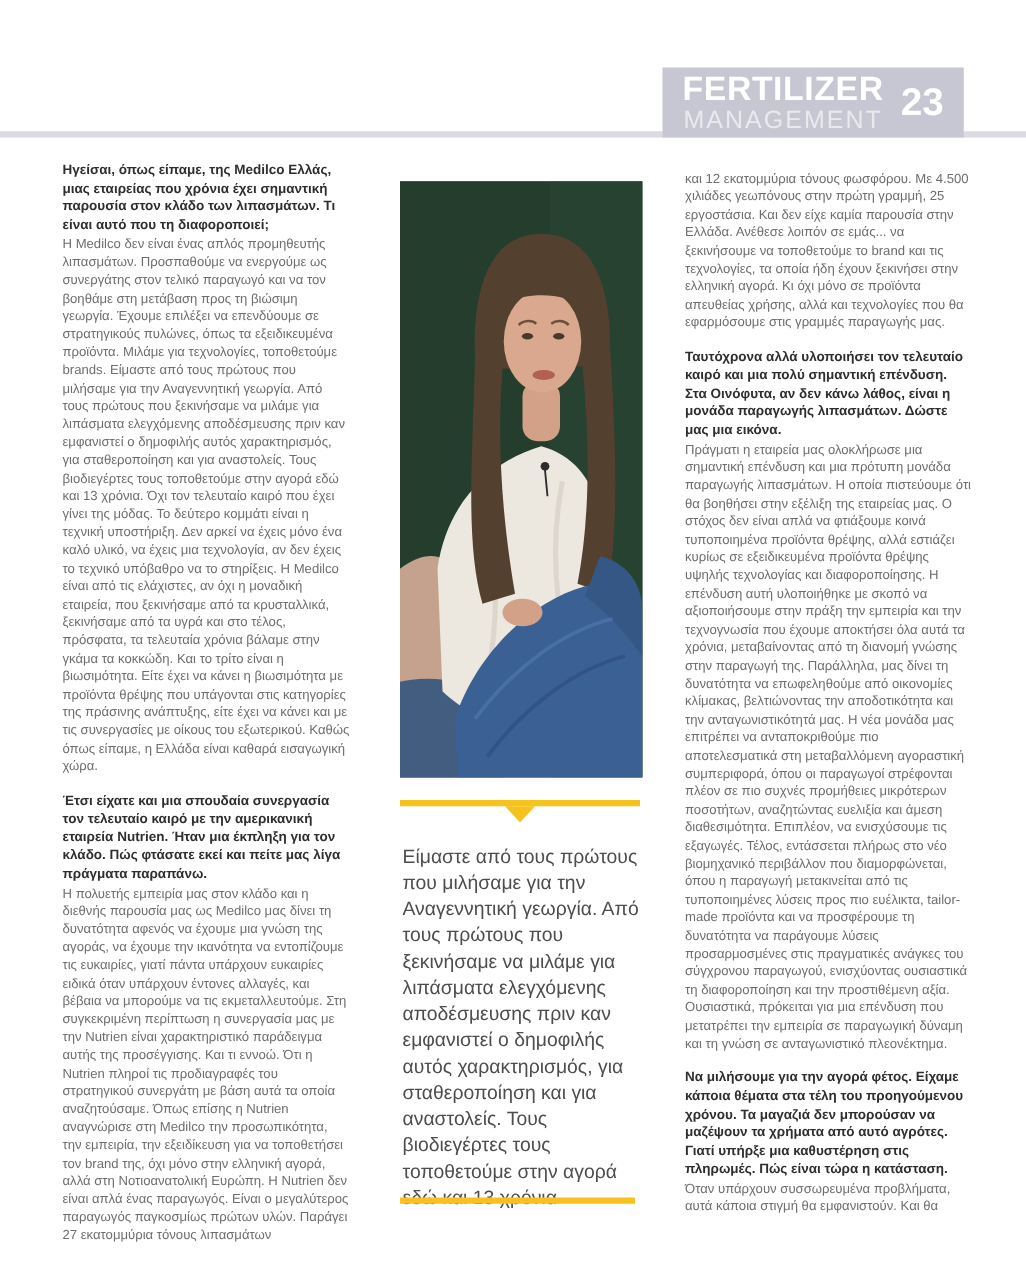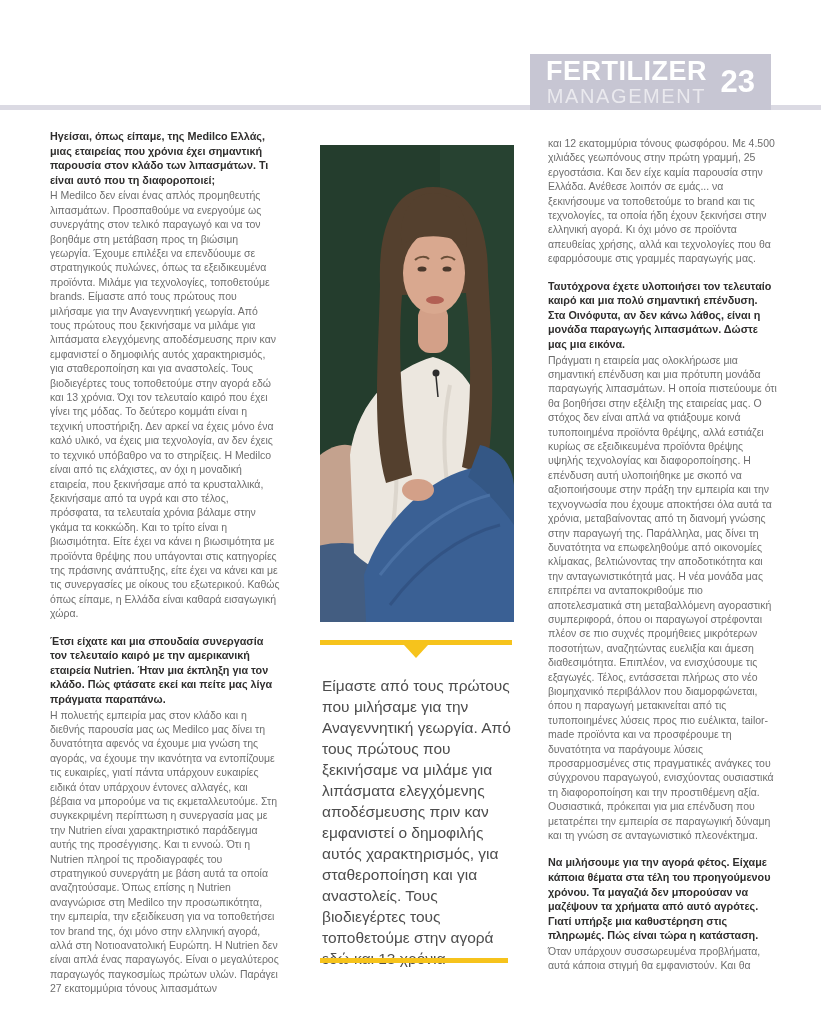--- a/index.html
+++ b/index.html
@@ -113,17 +113,17 @@
 <div class="quote-block">
   <div class="quote-top-rule">
     <div class="quote-triangle"></div>
   </div>
   <p class="quote-text">Είμαστε από τους πρώτους που μιλήσαμε για την Αναγεννητική γεωργία. Από τους πρώτους που ξεκινήσαμε να μιλάμε για λιπάσματα ελεγχόμενης αποδέσμευσης πριν καν εμφανιστεί ο δημοφιλής αυτός χαρακτηρισμός, για σταθεροποίηση και για αναστολείς. Τους βιοδιεγέρτες τους τοποθετούμε στην αγορά εδώ και 13 χρόνια</p>
 </div>
 <div class="quote-bottom-rule"></div>
 
 <div class="col col-right">
   <p class="ans">και 12 εκατομμύρια τόνους φωσφόρου. Με 4.500 χιλιάδες γεωπόνους στην πρώτη γραμμή, 25 εργοστάσια. Και δεν είχε καμία παρουσία στην Ελλάδα. Ανέθεσε λοιπόν σε εμάς... να ξεκινήσουμε να τοποθετούμε το brand και τις τεχνολογίες, τα οποία ήδη έχουν ξεκινήσει στην ελληνική αγορά. Κι όχι μόνο σε προϊόντα απευθείας χρήσης, αλλά και τεχνολογίες που θα εφαρμόσουμε στις γραμμές παραγωγής μας.</p>
-  <p class="qh">Ταυτόχρονα έχετε υλοποιήσει τον τελευταίο καιρό και μια πολύ σημαντική επένδυση. Στα Οινόφυτα, αν δεν κάνω λάθος, είναι η μονάδα παραγωγής λιπασμάτων. Δώστε μας μια εικόνα.</p>
+  <p class="qh">Ταυτόχρονα αλλά υλοποιήσει τον τελευταίο καιρό και μια πολύ σημαντική επένδυση. Στα Οινόφυτα, αν δεν κάνω λάθος, είναι η μονάδα παραγωγής λιπασμάτων. Δώστε μας μια εικόνα.</p>
   <p class="ans">Πράγματι η εταιρεία μας ολοκλήρωσε μια σημαντική επένδυση και μια πρότυπη μονάδα παραγωγής λιπασμάτων. Η οποία πιστεύουμε ότι θα βοηθήσει στην εξέλιξη της εταιρείας μας. Ο στόχος δεν είναι απλά να φτιάξουμε κοινά τυποποιημένα προϊόντα θρέψης, αλλά εστιάζει κυρίως σε εξειδικευμένα προϊόντα θρέψης υψηλής τεχνολογίας και διαφοροποίησης. Η επένδυση αυτή υλοποιήθηκε με σκοπό να αξιοποιήσουμε στην πράξη την εμπειρία και την τεχνογνωσία που έχουμε αποκτήσει όλα αυτά τα χρόνια, μεταβαίνοντας από τη διανομή γνώσης στην παραγωγή της. Παράλληλα, μας δίνει τη δυνατότητα να επωφεληθούμε από οικονομίες κλίμακας, βελτιώνοντας την αποδοτικότητα και την ανταγωνιστικότητά μας. Η νέα μονάδα μας επιτρέπει να ανταποκριθούμε πιο αποτελεσματικά στη μεταβαλλόμενη αγοραστική συμπεριφορά, όπου οι παραγωγοί στρέφονται πλέον σε πιο συχνές προμήθειες μικρότερων ποσοτήτων, αναζητώντας ευελιξία και άμεση διαθεσιμότητα. Επιπλέον, να ενισχύσουμε τις εξαγωγές. Τέλος, εντάσσεται πλήρως στο νέο βιομηχανικό περιβάλλον που διαμορφώνεται, όπου η παραγωγή μετακινείται από τις τυποποιημένες λύσεις προς πιο ευέλικτα, tailor-made προϊόντα και να προσφέρουμε τη δυνατότητα να παράγουμε λύσεις προσαρμοσμένες στις πραγματικές ανάγκες του σύγχρονου παραγωγού, ενισχύοντας ουσιαστικά τη διαφοροποίηση και την προστιθέμενη αξία. Ουσιαστικά, πρόκειται για μια επένδυση που μετατρέπει την εμπειρία σε παραγωγική δύναμη και τη γνώση σε ανταγωνιστικό πλεονέκτημα.</p>
   <p class="qh">Να μιλήσουμε για την αγορά φέτος. Είχαμε κάποια θέματα στα τέλη του προηγούμενου χρόνου. Τα μαγαζιά δεν μπορούσαν να μαζέψουν τα χρήματα από αυτό αγρότες. Γιατί υπήρξε μια καθυστέρηση στις πληρωμές. Πώς είναι τώρα η κατάσταση.</p>
   <p class="ans">Όταν υπάρχουν συσσωρευμένα προβλήματα, αυτά κάποια στιγμή θα εμφανιστούν. Και θα</p>
 </div>
 
 </body></html>

